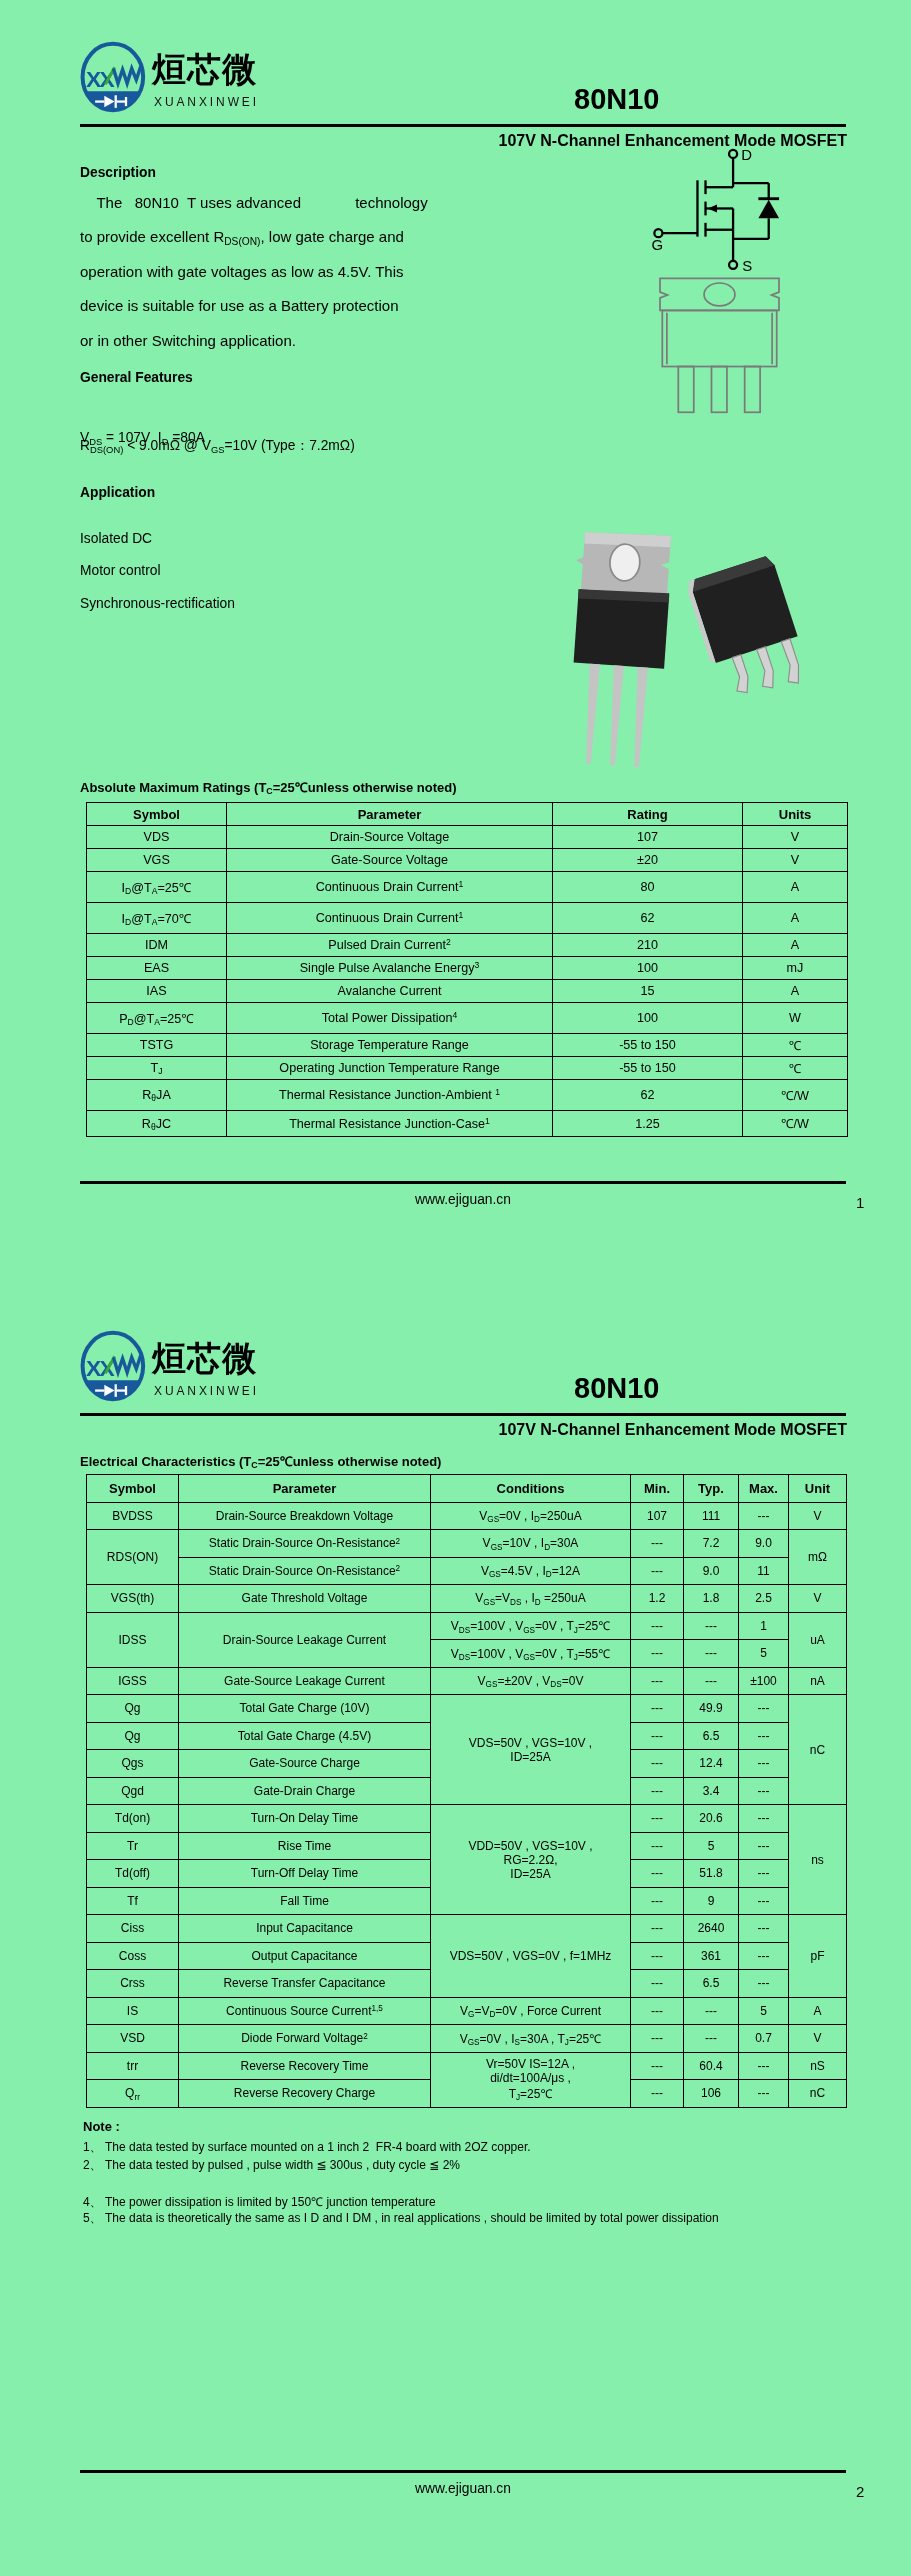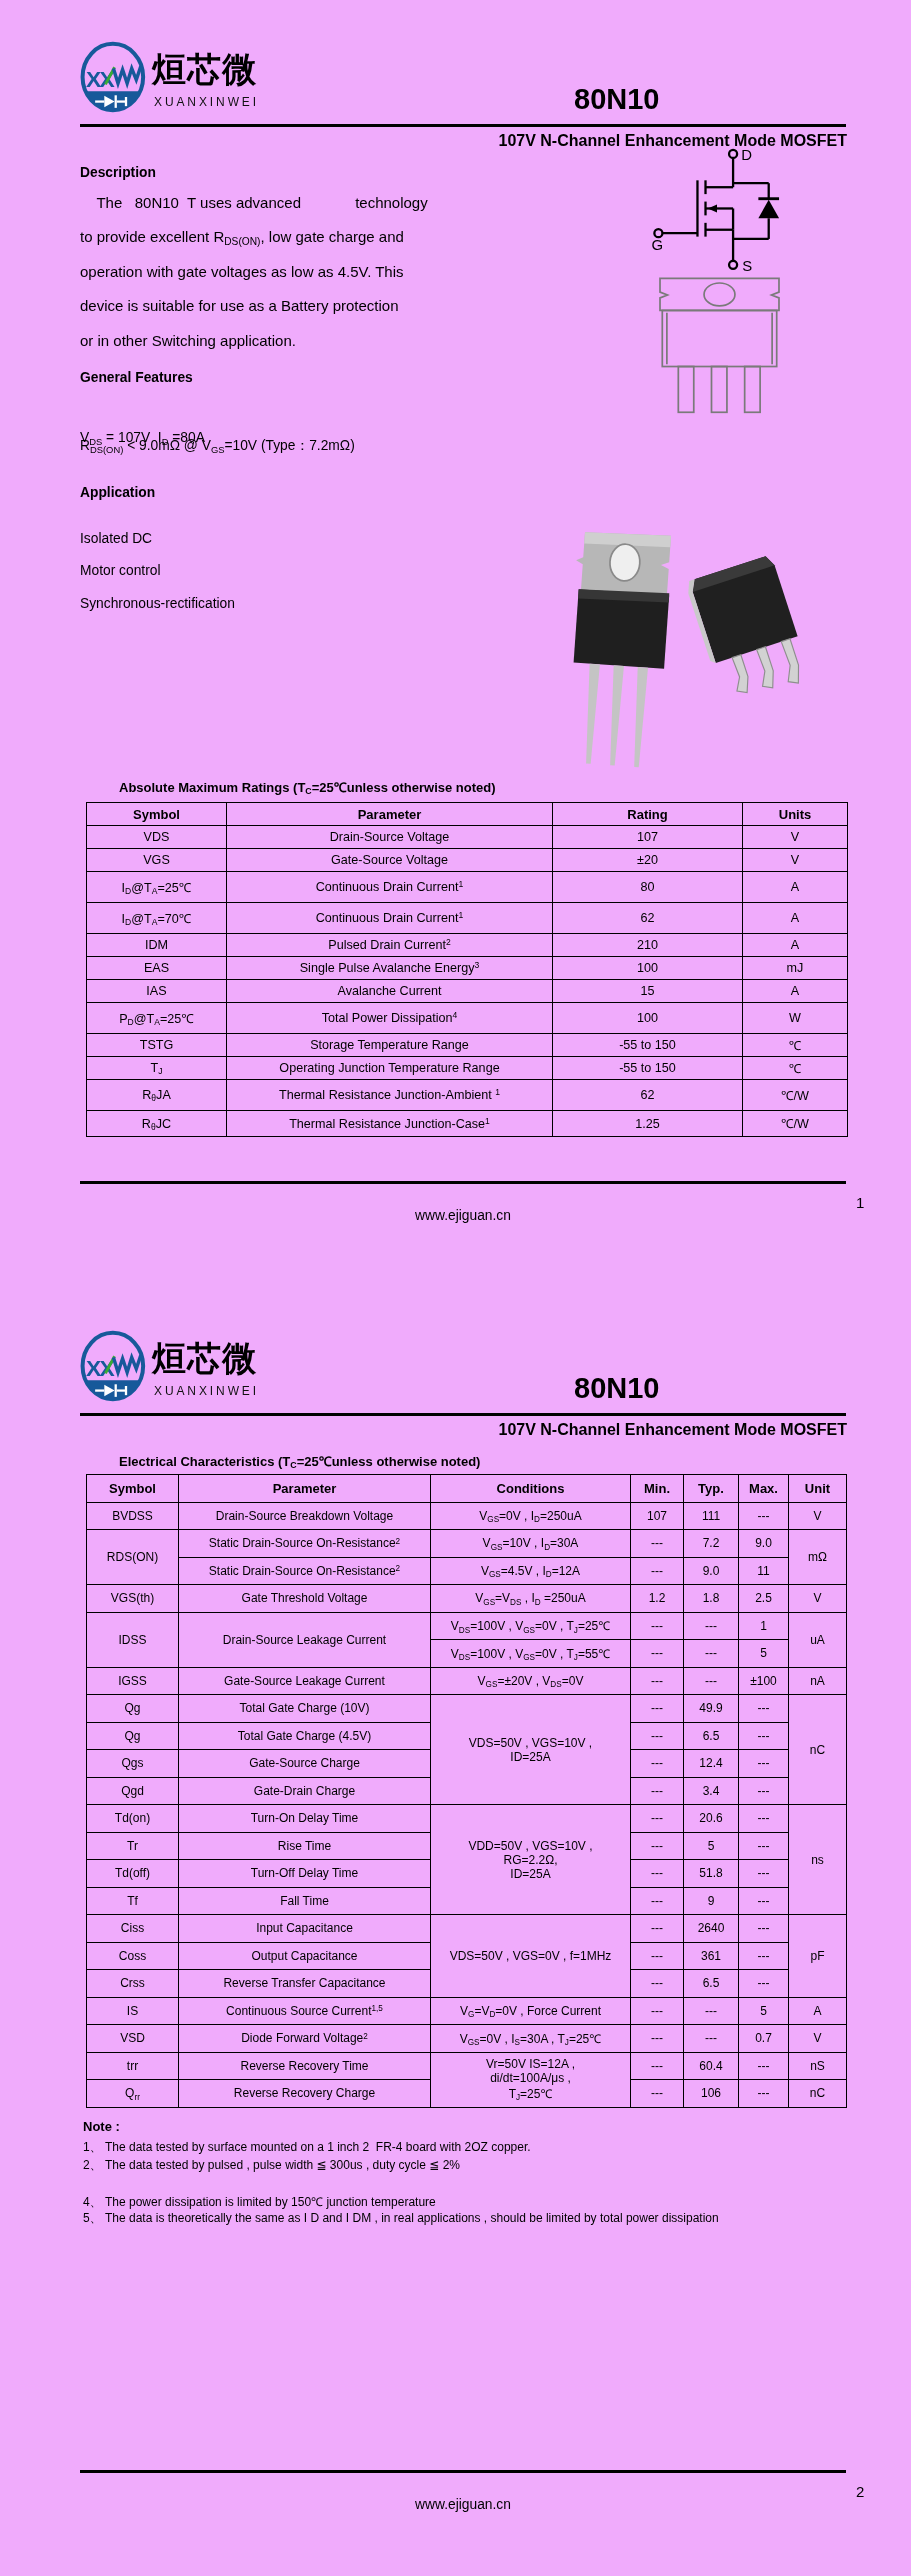--- a/index.html
+++ b/index.html
@@ -1,35 +1,35 @@
 <!DOCTYPE html>
 <html style="font-size:9.2px"><head>
 <meta charset="utf-8">
 <style>
   html,body { margin:0; padding:0; background:#ffffff; }
   .sheet {
-    position:relative; width:911px; height:2576px; background:#f0abfc;
+    position:relative; width:911px; height:2576px; background:#86efac;
     font-family:"Liberation Sans", sans-serif; color:#000; overflow:hidden;
   }
   .abs { position:absolute; }
   .page { position:absolute; left:0; width:911px; }
   #page1 { top:0; height:1289px; }
   #page2 { top:1289px; height:1287px; }
 
   .brand-cn { font-size:34px; font-weight:bold; letter-spacing:1.1px; }
   .brand-en { font-size:12px; letter-spacing:2.9px; color:#111; }
   .part-number { font-size:29px; font-weight:bold; text-align:left; }
   .header-rule { height:2.9px; background:#000; }
   .subtitle { font-size:16px; font-weight:bold; text-align:right; }
 
   .section-heading { font-size:13.8px; font-weight:bold; }
   .body-line { font-size:15px; white-space:pre; }
   .feature-line { font-size:13.8px; white-space:pre; }
   .app-line { font-size:13.8px; }
-  .table-heading { font-size:13px; font-weight:bold;margin-left:39px; }
+  .table-heading { font-size:13px; font-weight:bold; }
 
   table { border-collapse:collapse; table-layout:fixed; }
   th, td { border:1.7px solid #000; text-align:center; vertical-align:middle; padding:0 3.4px; overflow:hidden; }
   th { font-size:13px; font-weight:bold; }
   #amr-table td { font-size:12.6px; }
   #ec-table td { font-size:12px; }
   #amr-table thead tr { height:23px; }
   #amr-table tbody tr { height:23px; }
   #amr-table tbody tr:nth-child(3),
   #amr-table tbody tr:nth-child(4),
@@ -38,21 +38,21 @@
   #amr-table tbody tr:nth-child(12) { height:26px; }
   #ec-table thead tr, #ec-table tbody tr { height:27.5px; }
 
   sub { font-size:68%; vertical-align:baseline; position:relative; top:0.28em; }
   sup { font-size:68%; vertical-align:baseline; position:relative; top:-0.45em; }
 
   .note-heading { font-size:13px; font-weight:bold; }
   .note-line { font-size:12px; white-space:pre; }
 
   .footer-rule { height:2.9px; background:#000; }
-  .footer-url { font-size:13.8px; text-align:center;margin-top:16px; }
+  .footer-url { font-size:13.8px; text-align:center; }
   .footer-page { font-size:15px; }
 </style>
 </head>
 <body>
 
 <div class="sheet">
 
   <div class="page" id="page1">
 
     <svg class="abs" style="left:80px; top:41px;" width="68" height="72" viewBox="0 0 118 126">

